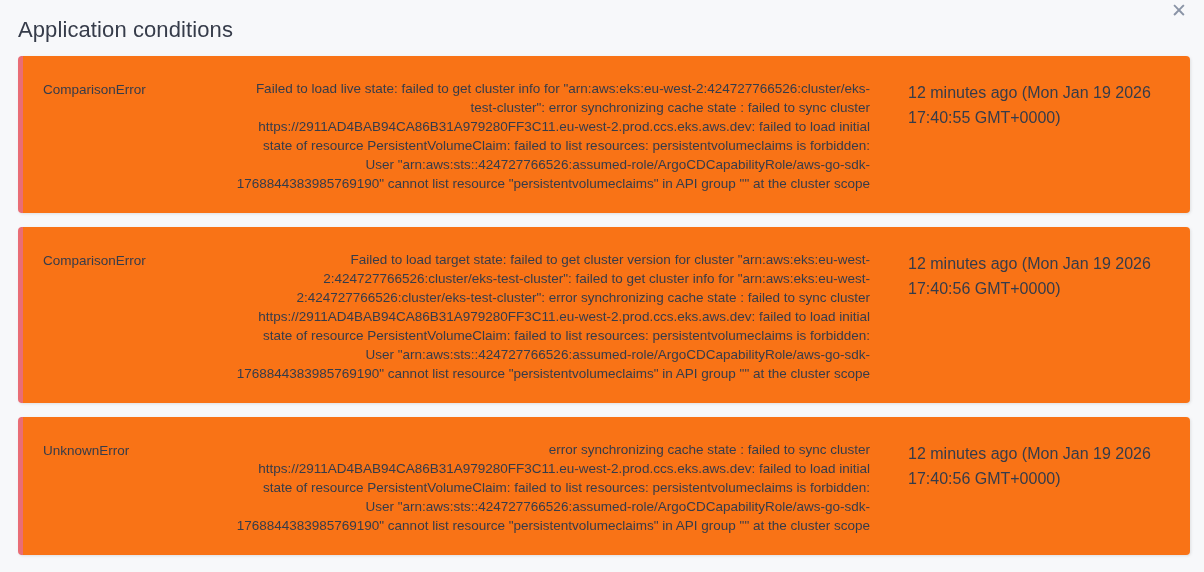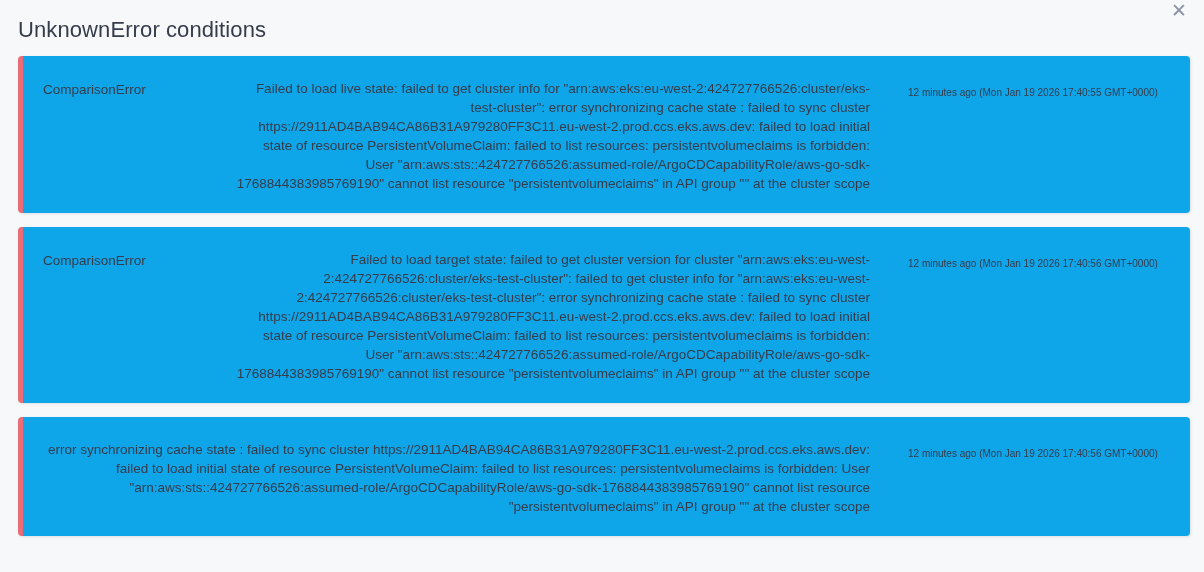--- a/index.html
+++ b/index.html
@@ -44,21 +44,21 @@
     margin: 0;
     padding: 17px 0 0 18px;
     letter-spacing: 0.1px;
   }
   .conditions-list {
     margin-top: 13px;
     padding: 0 14px 0 18px;
   }
   .condition-card {
     display: flex;
-    background: #0ea5e9;
+    background: #f97316;
     border-radius: 4px;
     border-left: 5px solid #e96d76;
     box-shadow: 1px 1px 3px rgba(0,0,0,0.10);
     margin-bottom: 14px;
     overflow: hidden;
   }
   .cond-type {
     flex: 0 0 200px;
     padding: 26px 10px 22px 20px;
     font-size: 13.5px;
@@ -71,48 +71,49 @@
     font-size: 13.5px;
     line-height: 19px;
     color: #363c4a;
     box-sizing: border-box;
     word-break: break-word;
     text-align: right;
   }
   .cond-time {
     flex: 0 0 300px;
     padding: 24px 16px 20px 18px;
-    font-size: 10px;
+    font-size: 16px;
     line-height: 25px;
     color: #363c4a;
     box-sizing: border-box;
   }
 </style>
 </head>
 <body>
 
 <div class="panel">
 
   <button class="close-btn">✕</button>
 
-  <h1 class="title">UnknownError conditions</h1>
+  <h1 class="title">Application conditions</h1>
 
   <div class="conditions-list">
 
     <div class="condition-card">
       <div class="cond-type">ComparisonError</div>
       <div class="cond-message">Failed to load live state: failed to get cluster info for "arn:aws:eks:eu-west-2:424727766526:cluster/eks-test-cluster": error synchronizing cache state : failed to sync cluster https://2911AD4BAB94CA86B31A979280FF3C11.eu-west-2.prod.ccs.eks.aws.dev: failed to load initial state of resource PersistentVolumeClaim: failed to list resources: persistentvolumeclaims is forbidden: User "arn:aws:sts::424727766526:assumed-role/ArgoCDCapabilityRole/aws-go-sdk-1768844383985769190" cannot list resource "persistentvolumeclaims" in API group "" at the cluster scope</div>
       <div class="cond-time">12 minutes ago (Mon Jan 19 2026 17:40:55 GMT+0000)</div>
     </div>
 
     <div class="condition-card">
       <div class="cond-type">ComparisonError</div>
       <div class="cond-message">Failed to load target state: failed to get cluster version for cluster "arn:aws:eks:eu-west-2:424727766526:cluster/eks-test-cluster": failed to get cluster info for "arn:aws:eks:eu-west-2:424727766526:cluster/eks-test-cluster": error synchronizing cache state : failed to sync cluster https://2911AD4BAB94CA86B31A979280FF3C11.eu-west-2.prod.ccs.eks.aws.dev: failed to load initial state of resource PersistentVolumeClaim: failed to list resources: persistentvolumeclaims is forbidden: User "arn:aws:sts::424727766526:assumed-role/ArgoCDCapabilityRole/aws-go-sdk-1768844383985769190" cannot list resource "persistentvolumeclaims" in API group "" at the cluster scope</div>
       <div class="cond-time">12 minutes ago (Mon Jan 19 2026 17:40:56 GMT+0000)</div>
     </div>
 
     <div class="condition-card">
+      <div class="cond-type">UnknownError</div>
       <div class="cond-message">error synchronizing cache state : failed to sync cluster https://2911AD4BAB94CA86B31A979280FF3C11.eu-west-2.prod.ccs.eks.aws.dev: failed to load initial state of resource PersistentVolumeClaim: failed to list resources: persistentvolumeclaims is forbidden: User "arn:aws:sts::424727766526:assumed-role/ArgoCDCapabilityRole/aws-go-sdk-1768844383985769190" cannot list resource "persistentvolumeclaims" in API group "" at the cluster scope</div>
       <div class="cond-time">12 minutes ago (Mon Jan 19 2026 17:40:56 GMT+0000)</div>
     </div>
 
   </div>
 </div>
 
 </body></html>

